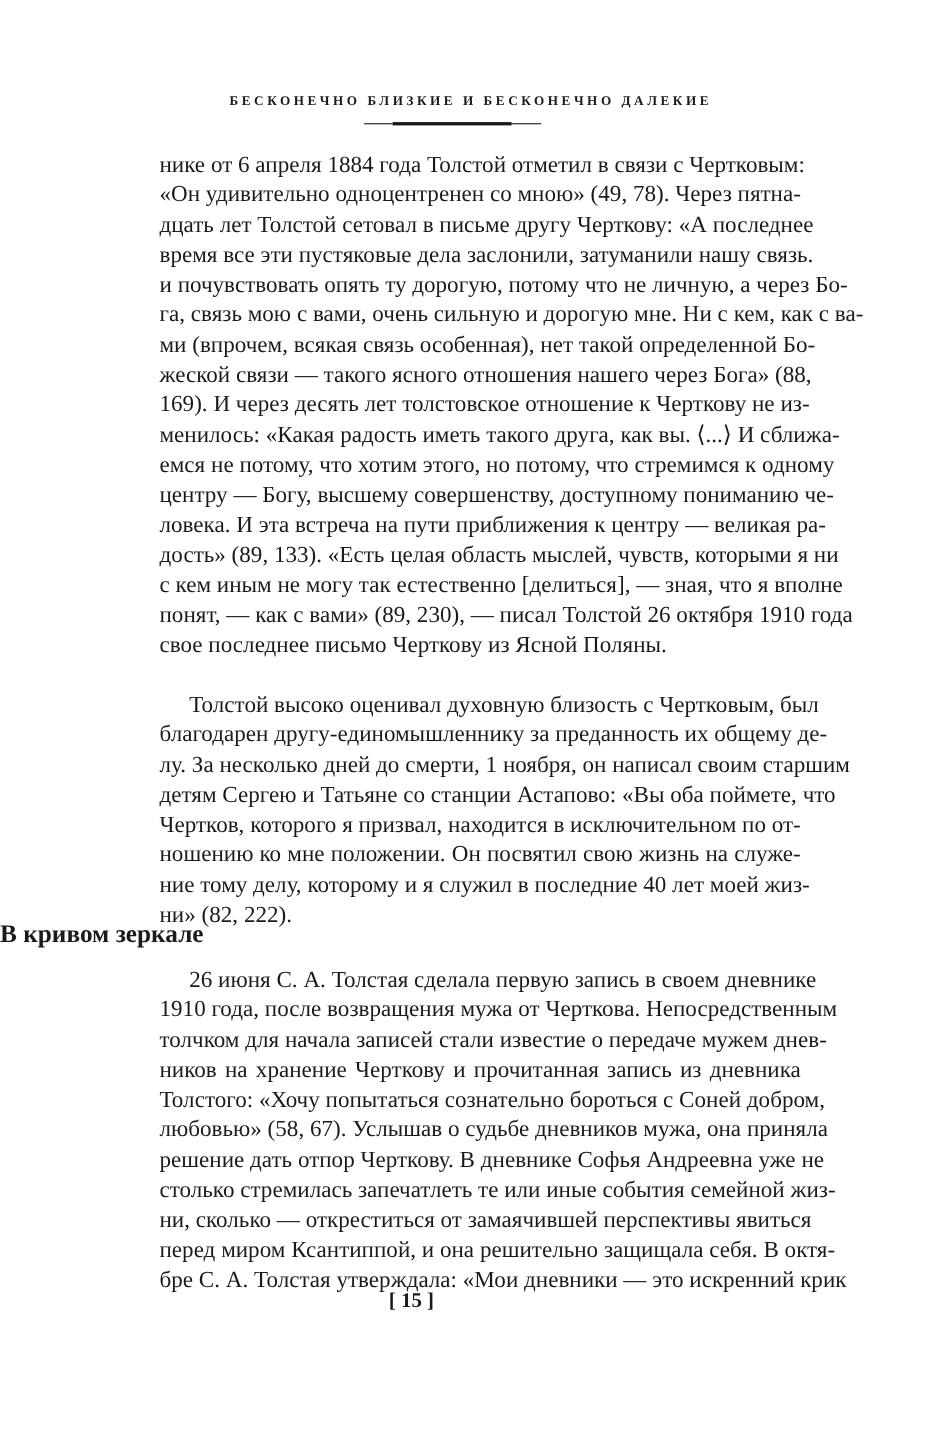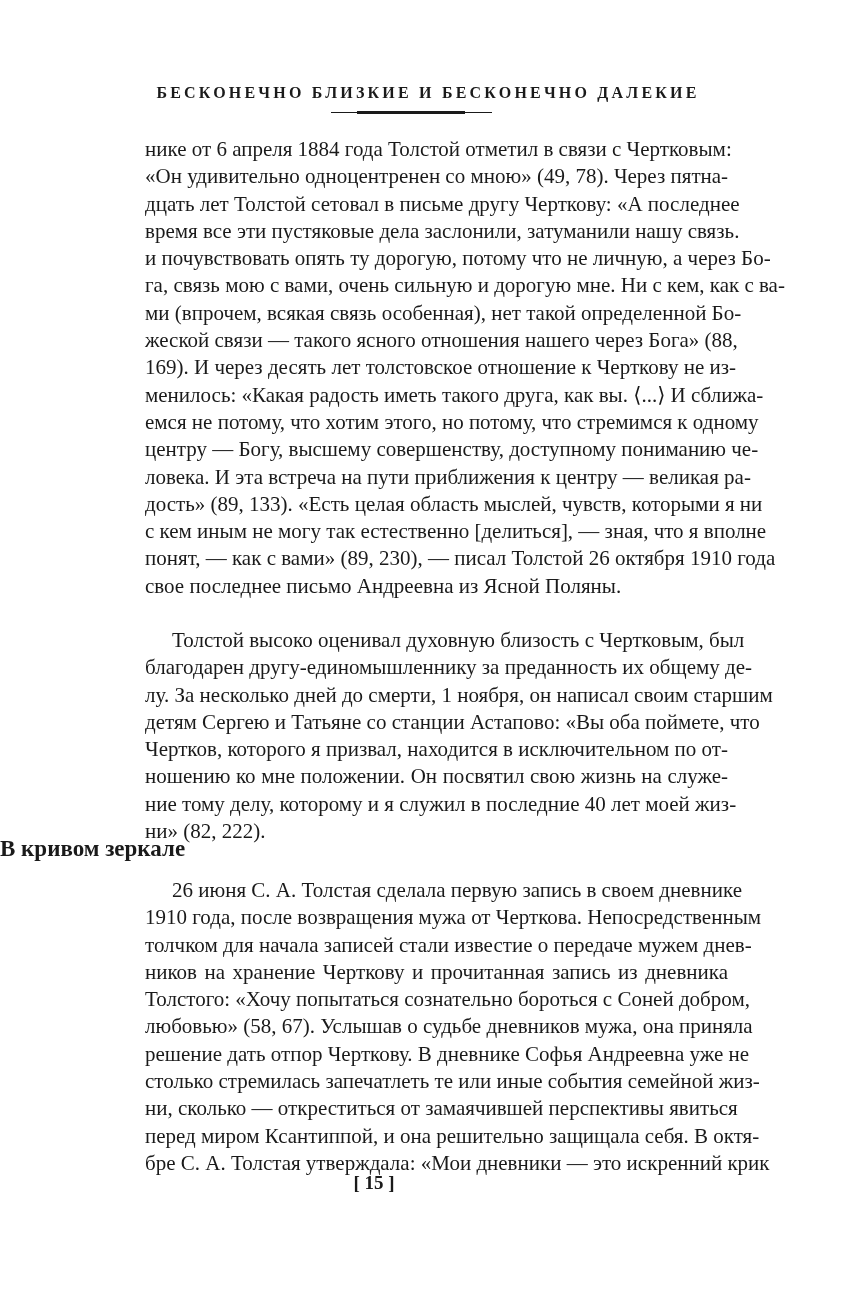--- a/index.html
+++ b/index.html
@@ -16,21 +16,21 @@
       color: #1a1a1a;
     }
     .running-head {
       position: absolute;
       left: 0;
       width: 856px;
       top: 84px;
       text-align: center;
       font-family: "Liberation Serif", serif;
       font-weight: bold;
-      font-size: 16px;
+      font-size: 12px;
       letter-spacing: 3.2px;
       color: #1a1a1a;
     }
     .head-rule {
       position: absolute;
       top: 112px;
       left: 331px;
       width: 161px;
       height: 1px;
       background: #1a1a1a;
@@ -101,21 +101,21 @@
   <span class="line">ми (впрочем, всякая связь особенная), нет такой определенной Бо-</span>
   <span class="line">жеской связи — такого ясного отношения нашего через Бога» (88,</span>
   <span class="line">169). И через десять лет толстовское отношение к Черткову не из-</span>
   <span class="line">менилось: «Какая радость иметь такого друга, как вы. ⟨...⟩ И сближа-</span>
   <span class="line">емся не потому, что хотим этого, но потому, что стремимся к одному</span>
   <span class="line">центру — Богу, высшему совершенству, доступному пониманию че-</span>
   <span class="line">ловека. И эта встреча на пути приближения к центру — великая ра-</span>
   <span class="line">дость» (89, 133). «Есть целая область мыслей, чувств, которыми я ни</span>
   <span class="line">с кем иным не могу так естественно [делиться], — зная, что я вполне</span>
   <span class="line">понят, — как с вами» (89, 230), — писал Толстой 26 октября 1910 года</span>
-  <span class="line last">свое последнее письмо Андреевна из Ясной Поляны.</span>
+  <span class="line last">свое последнее письмо Черткову из Ясной Поляны.</span>
 </div>
 
 <div class="text-block" style="top:627px;">
   <span class="line indent">Толстой высоко оценивал духовную близость с Чертковым, был</span>
   <span class="line">благодарен другу-единомышленнику за преданность их общему де-</span>
   <span class="line">лу. За несколько дней до смерти, 1 ноября, он написал своим старшим</span>
   <span class="line">детям Сергею и Татьяне со станции Астапово: «Вы оба поймете, что</span>
   <span class="line">Чертков, которого я призвал, находится в исключительном по от-</span>
   <span class="line">ношению ко мне положении. Он посвятил свою жизнь на служе-</span>
   <span class="line">ние тому делу, которому и я служил в последние 40 лет моей жиз-</span>

